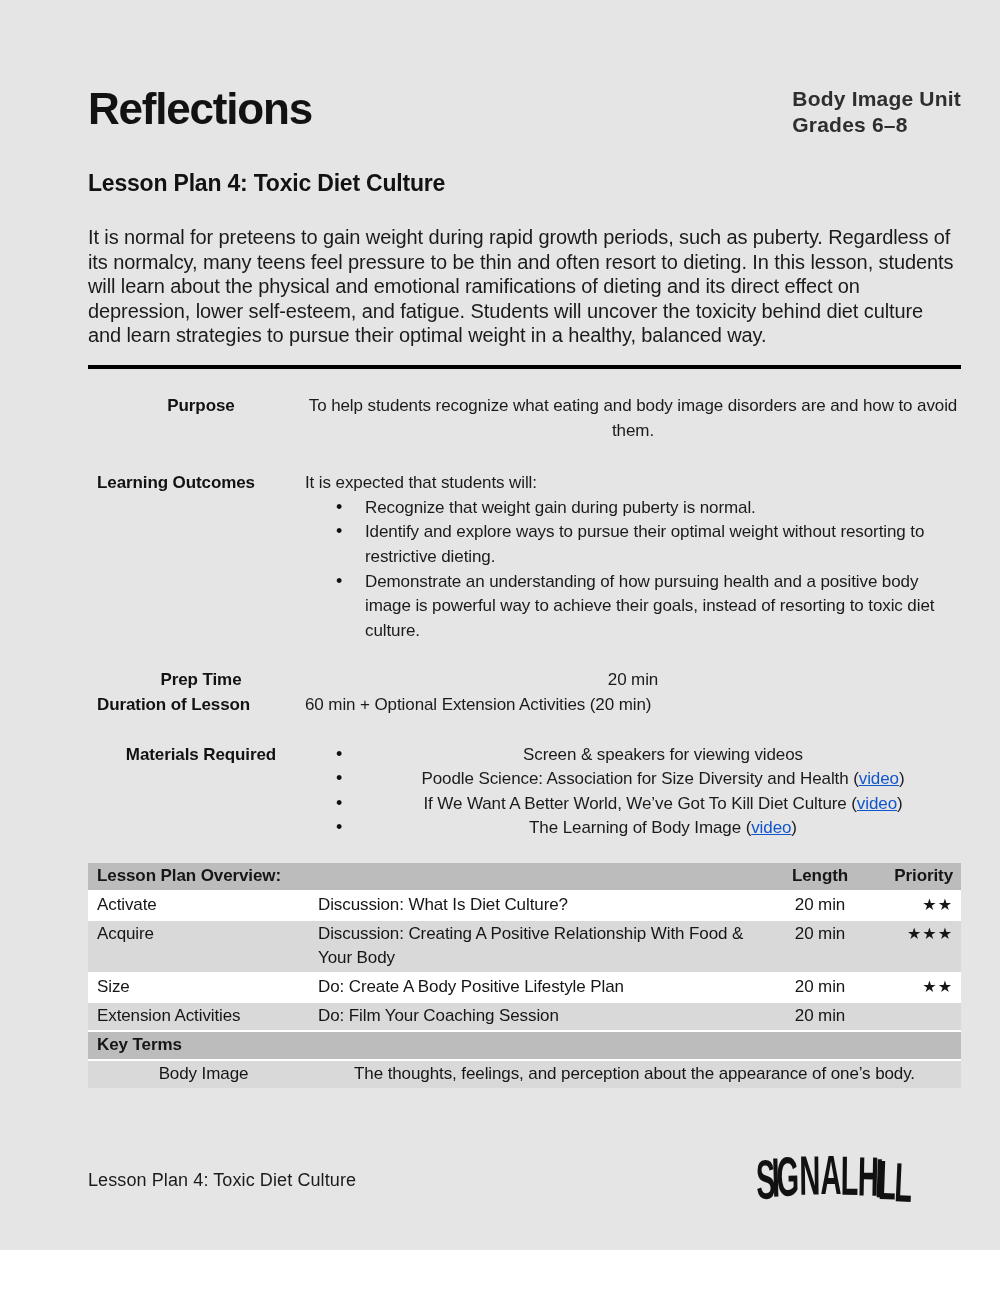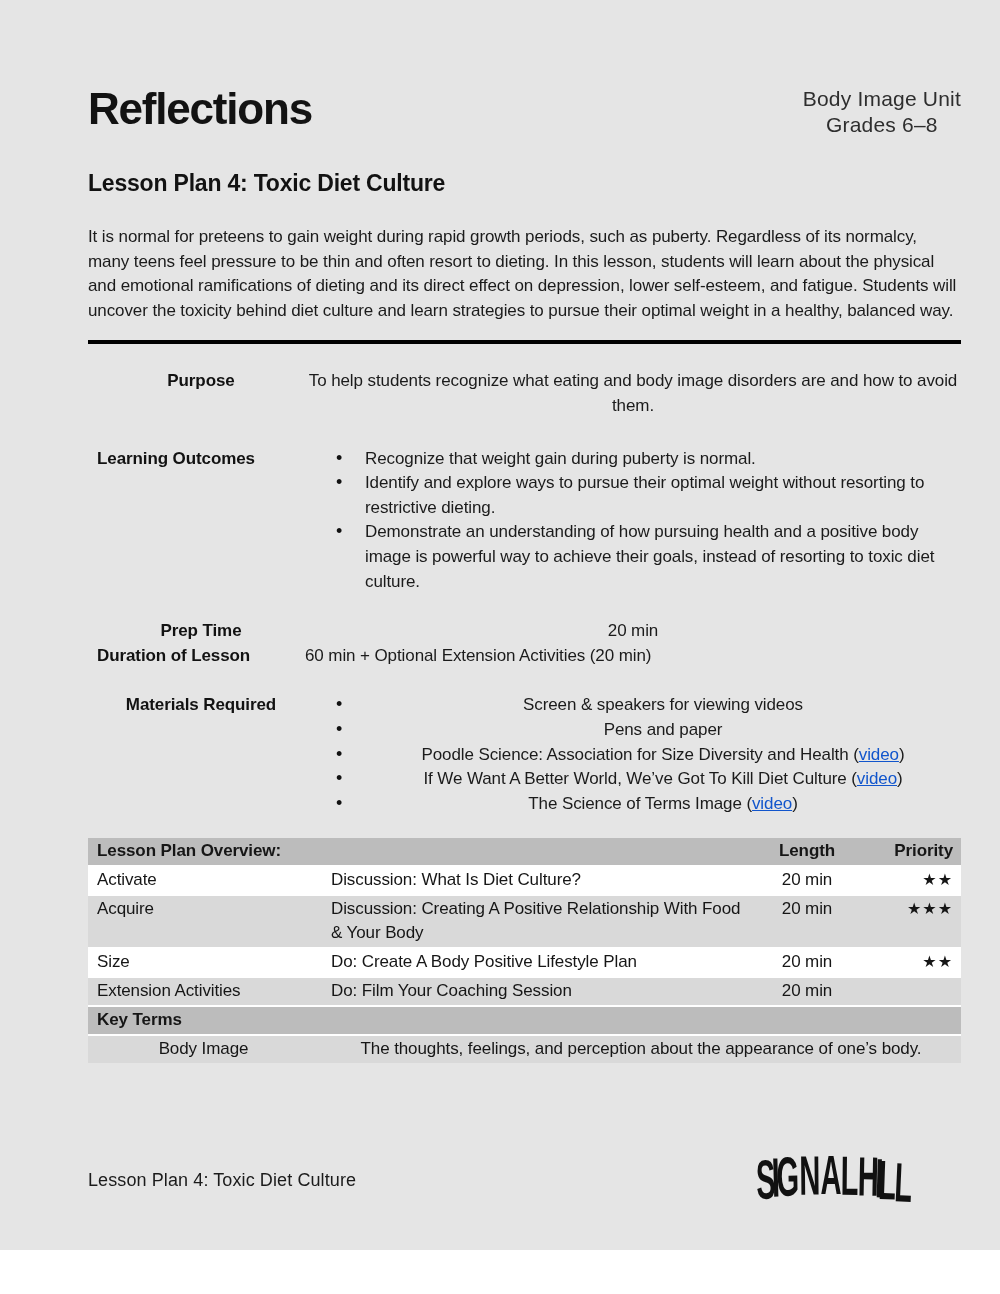--- a/index.html
+++ b/index.html
@@ -9,45 +9,45 @@
     position:relative; width:1000px; height:1250px; margin:0 auto;
     background:#e5e5e5; overflow:hidden;
     padding:84px 39px 0 88px;
   }
 
   
   .doc-header { display:flex; justify-content:space-between; align-items:flex-start; }
   .brand {
     font-size:44px; font-weight:800; letter-spacing:-1.2px; color:#121212; line-height:50px;
   }
-  .unit-block { text-align:center; padding-top:2px; }
+  .unit-block { text-align:left; padding-top:2px;font-weight:bold; }
   .unit-line { font-size:21px; line-height:26px; color:#2e2e2e; letter-spacing:0.2px; }
 
   
   .lesson-title { margin-top:32px; font-size:23px; font-weight:700; letter-spacing:-0.2px; color:#121212; }
-  .intro { margin-top:28px; font-size:17px; line-height:24.6px; color:#1b1b1b; letter-spacing:-0.1px; }
+  .intro { margin-top:28px; font-size:20px; line-height:24.6px; color:#1b1b1b; letter-spacing:-0.1px; }
   .rule { margin-top:17px; height:4px; background:#000; border:0; }
 
   
   .detail-row { display:grid; grid-template-columns:217px 1fr; font-size:17px; line-height:24.6px; letter-spacing:-0.1px; }
   .detail-label { font-weight:700; padding-left:9px; color:#121212; }
   .detail-value { color:#1b1b1b; }
   .mt-26 { margin-top:25px;text-align:center; }
   .mt-28 { margin-top:28px; }
 
   ul.plain { list-style:none; }
   ul.plain li { position:relative; padding-left:60px; }
   ul.plain li::before {
     content:"\2022"; position:absolute; left:31px; top:-1px; font-size:18px; color:#111;
   }
   .vlink { color:#1155CC; text-decoration:underline; cursor:pointer; }
 
   
   .overview { margin-top:22px; font-size:17px; line-height:24px; letter-spacing:-0.1px; }
-  .t-row { display:grid; grid-template-columns:222px 1fr 82px 100px; border-bottom:2px solid #ffffff;gap:13px; }
+  .t-row { display:grid; grid-template-columns:222px 1fr 82px 100px; border-bottom:2px solid #ffffff; }
   .t-row:last-child { border-bottom:0;text-align:center; }
   .bg-dark  { background:#bcbcbc; }
   .bg-light { background:#d9d9d9; }
   .bg-white { background:#ffffff; }
   .cell { padding:1px 0 2px 0; color:#161616; }
   .c1 { padding-left:9px; }
   .c2 { padding-left:8px; padding-right:10px; }
   .c3 { text-align:center; }
   .c4 { text-align:right; padding-right:8px; }
   .t-bold { font-weight:700; }
@@ -99,20 +99,21 @@
   <div class="rule"></div>
 
   <div class="detail-row mt-26">
     <div class="detail-label">Purpose</div>
     <div class="detail-value">To help students recognize what eating and body image disorders are and how to avoid them.</div>
   </div>
 
   <div class="detail-row mt-28">
     <div class="detail-label">Learning Outcomes</div>
     <div class="detail-value">
+      <div>It is expected that students will:</div>
       <ul class="plain">
         <li>Recognize that weight gain during puberty is normal.</li>
         <li>Identify and explore ways to pursue their optimal weight without resorting to restrictive dieting.</li>
         <li>Demonstrate an understanding of how pursuing health and a positive body image is powerful way to achieve their goals, instead of resorting to toxic diet culture.</li>
       </ul>
     </div>
   </div>
 
   <div class="detail-row mt-26">
     <div class="detail-label">Prep Time</div>
@@ -122,24 +123,23 @@
   <div class="detail-row">
     <div class="detail-label">Duration of Lesson</div>
     <div class="detail-value">60 min + Optional Extension Activities (20 min)</div>
   </div>
 
   <div class="detail-row mt-26">
     <div class="detail-label">Materials Required</div>
     <div class="detail-value">
       <ul class="plain">
         <li><span>Screen &amp; speakers for viewing videos</span></li>
-        <li><span>Pens and paper</span></li>
         <li><span>Poodle Science: Association for Size Diversity and Health (</span><a class="vlink">video</a><span>)</span></li>
         <li><span>If We Want A Better World, We’ve Got To Kill Diet Culture (</span><a class="vlink">video</a><span>)</span></li>
-        <li><span>The Science of Terms Image (</span><a class="vlink">video</a><span>)</span></li>
+        <li><span>The Learning of Body Image (</span><a class="vlink">video</a><span>)</span></li>
       </ul>
     </div>
   </div>
 
   <div class="overview">
 
     <div class="t-row bg-dark">
       <div class="cell c1 t-bold span-1-3">Lesson Plan Overview:</div>
       <div class="cell c3 t-bold">Length</div>
       <div class="cell c4 t-bold">Priority</div>

